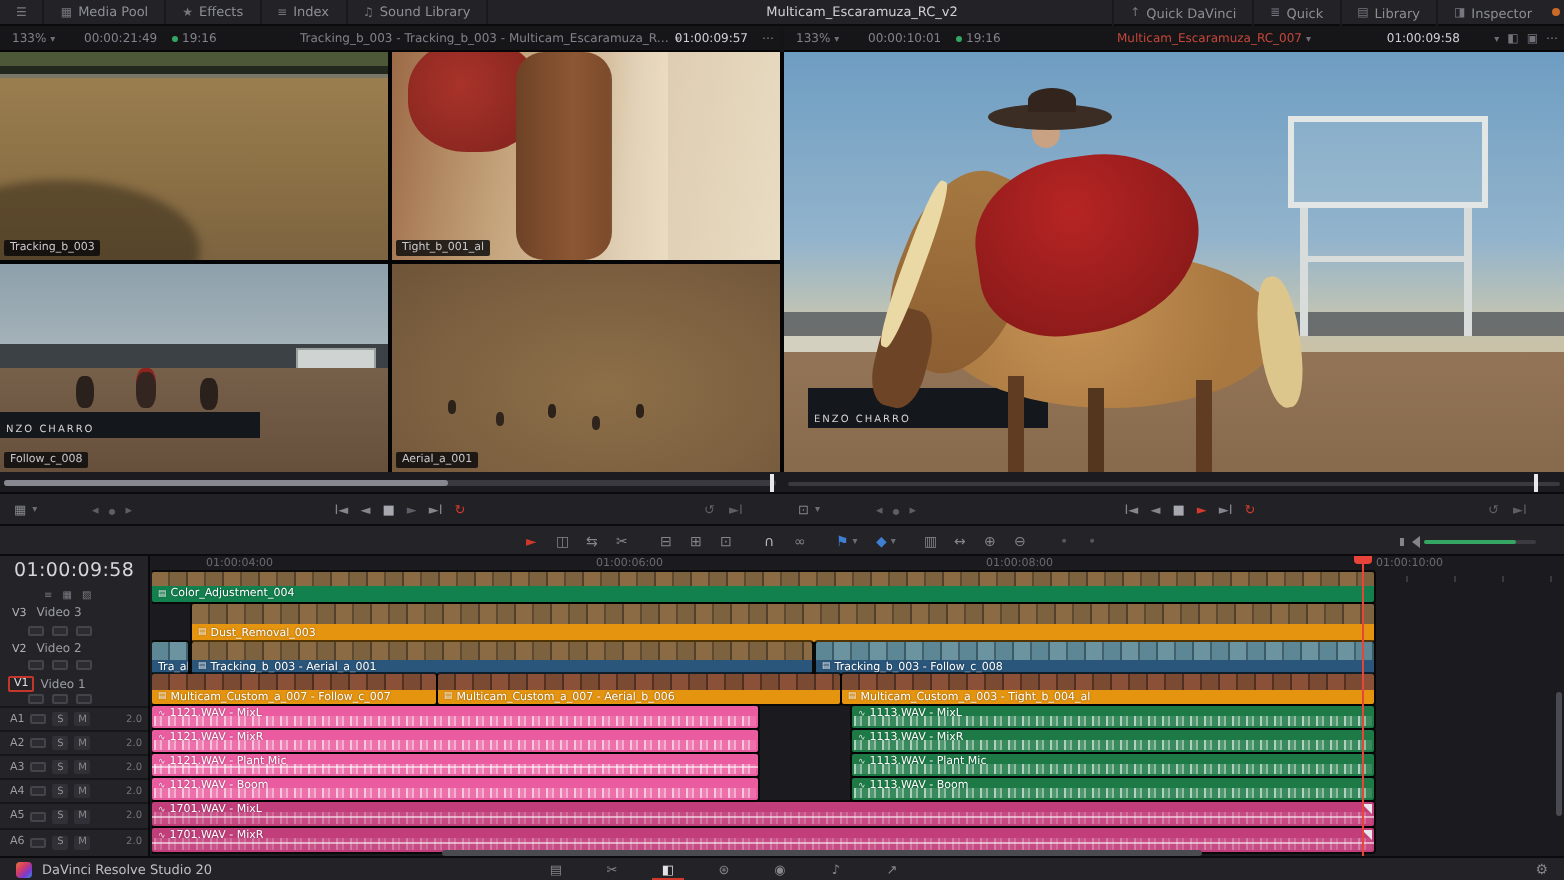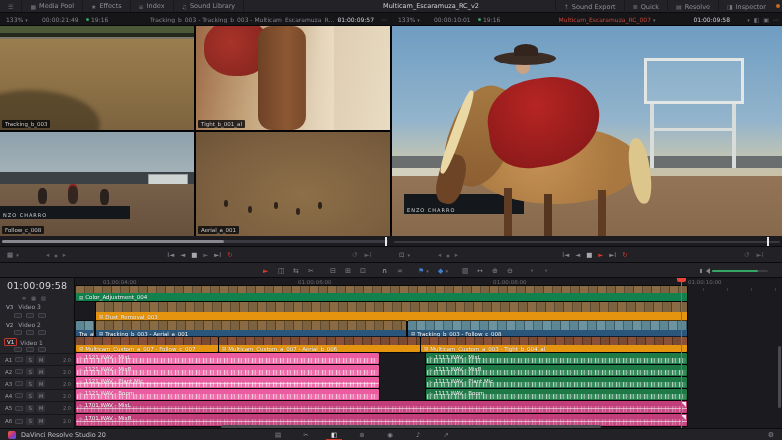--- a/index.html
+++ b/index.html
@@ -114,29 +114,29 @@
       </div>
       <div class="tb-btn">
         <span class="g">♫</span>
         <span>Sound Library</span>
       </div>
     </div>
     <div class="tb-title">Multicam_Escaramuza_RC_v2</div>
     <div class="tb-right">
       <div class="tb-btn">
         <span class="g">↑</span>
-        <span>Sound Export</span>
+        <span>Quick DaVinci</span>
       </div>
       <div class="tb-btn">
         <span class="g">≣</span>
         <span>Quick</span>
       </div>
       <div class="tb-btn">
         <span class="g">▤</span>
-        <span>Resolve</span>
+        <span>Library</span>
       </div>
       <div class="tb-btn">
         <span class="g">◨</span>
         <span>Inspector</span>
       </div>
     </div>
     <div class="statusdot"></div>
   </div>
 
   <div class="vhead" style="left:0;width:390px;">

